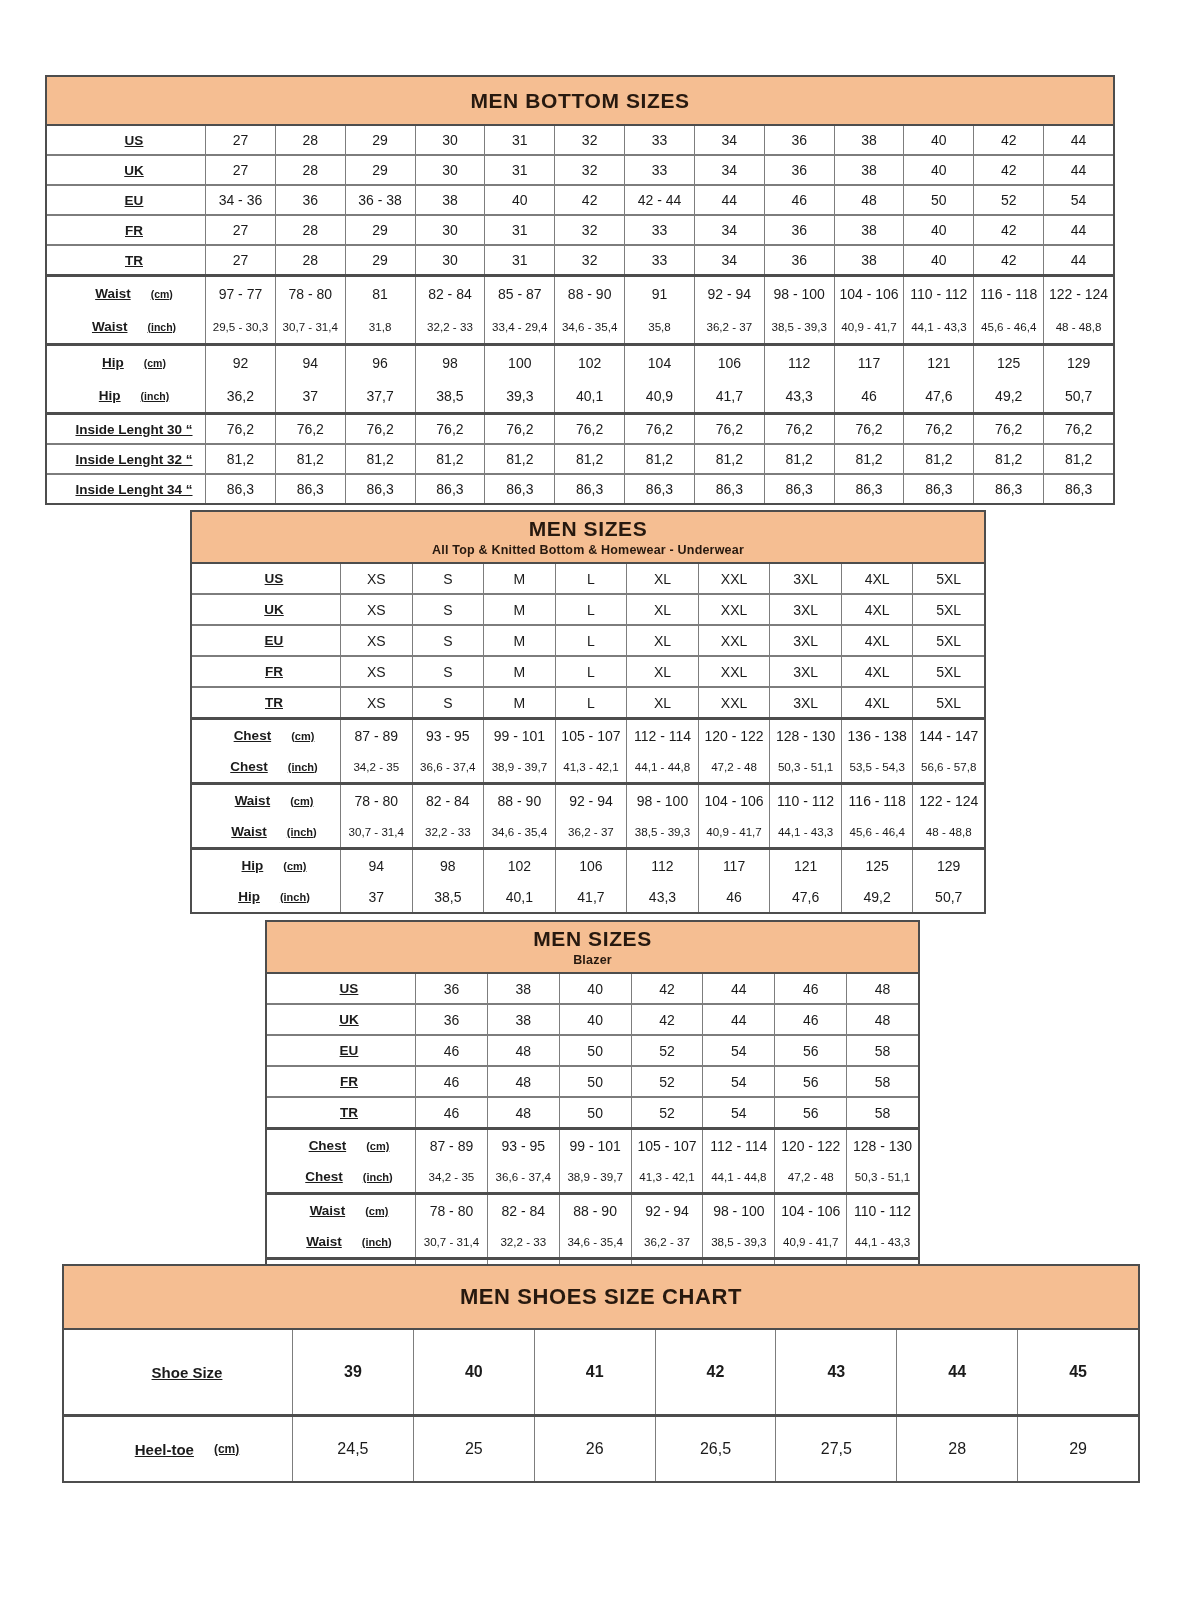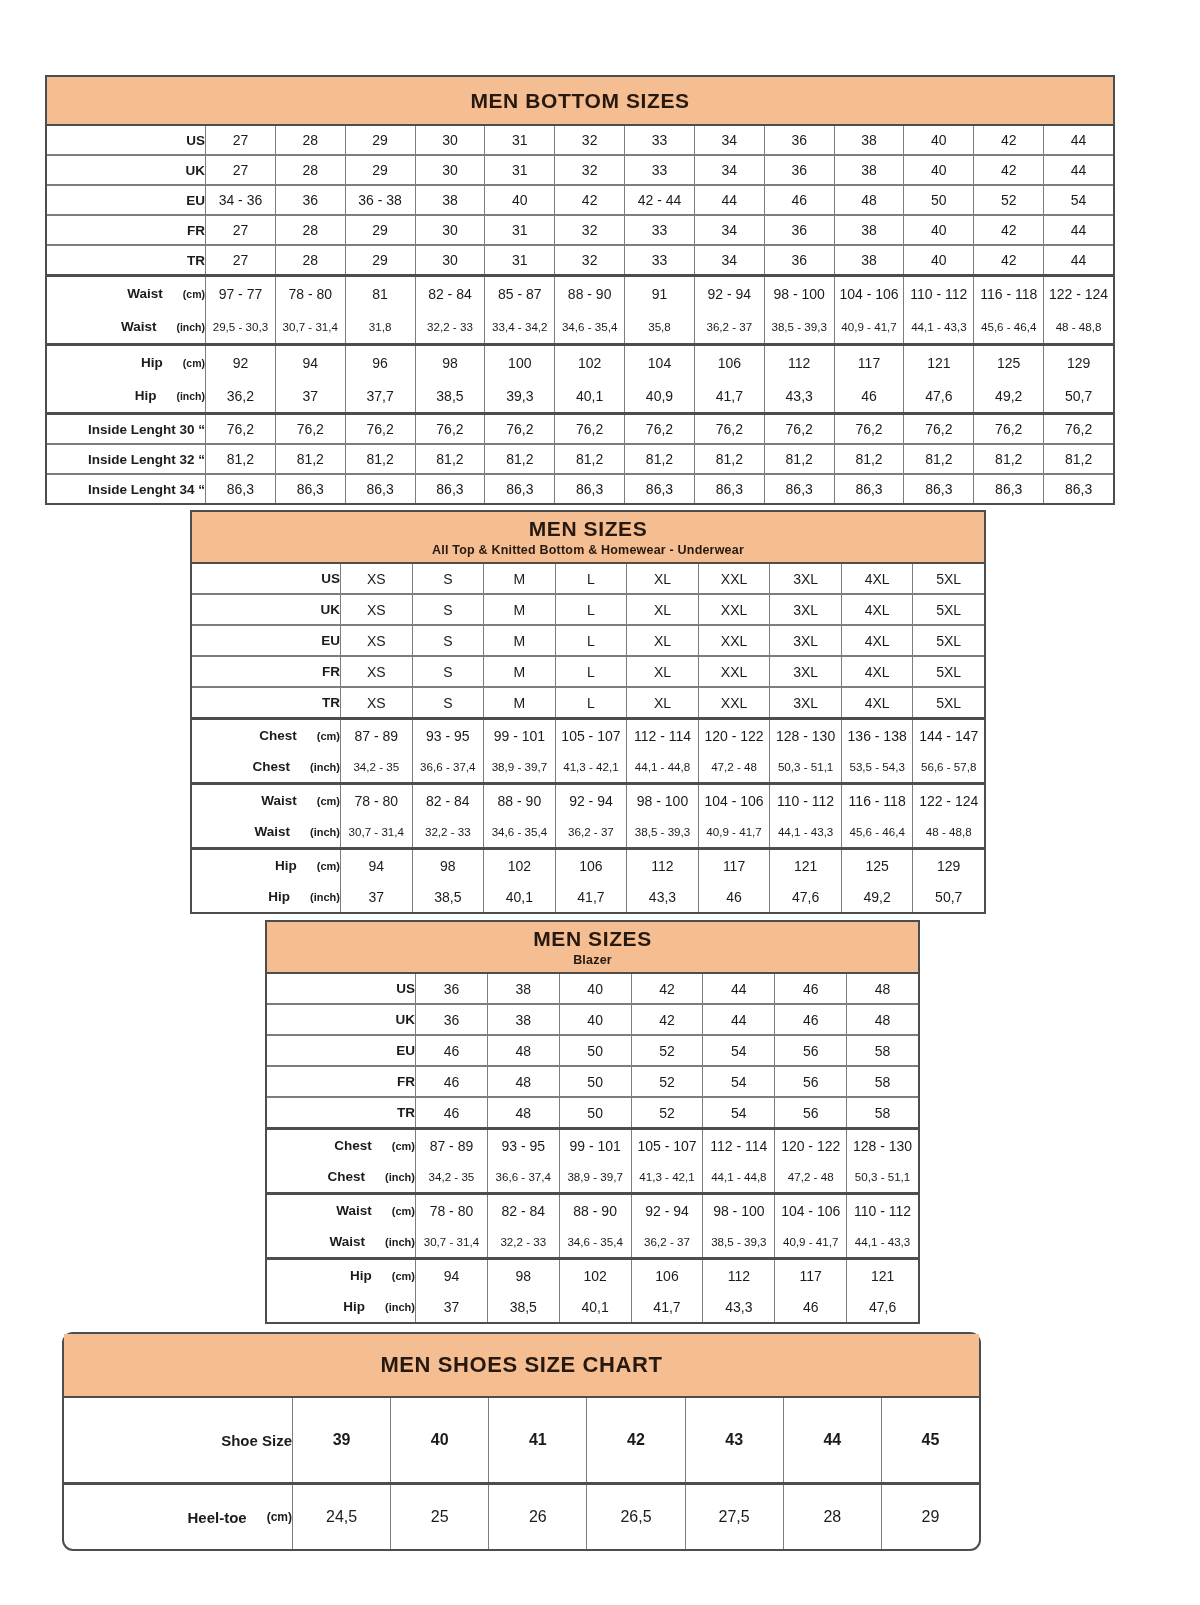--- a/index.html
+++ b/index.html
@@ -11,21 +11,21 @@
             display:flex;flex-direction:column;align-items:center;justify-content:center;
             color:var(--htext,#27190f);}
   .t-title{font-weight:bold;font-size:21px;letter-spacing:.6px;}
   .t-subtitle{font-weight:bold;font-size:12.5px;margin-top:2px;letter-spacing:.2px;}
   .t-subtitle:empty{display:none;}
 
   .t-row{display:grid;align-items:stretch;}
   .cell{display:flex;align-items:center;justify-content:center;box-sizing:border-box;
         border-left:1.5px solid var(--grid,#7d7d7d);color:var(--text,#1b1b1b);overflow:hidden;}
   .cell:first-child{border-left:none;}
-  .label-cell{justify-content:flex-end;padding-left:16px;}
+  .label-cell{justify-content:center;padding-left:16px;text-decoration:underline;}
   .lab-name{font-weight:bold;font-size:13.5px;white-space:nowrap;}
   .lab-unit{font-weight:bold;font-size:11px;margin-left:20px;white-space:nowrap;}
   .val-cell{font-size:14px;white-space:nowrap;}
   .small .val-cell{font-size:11.6px;}
   .boldvals .val-cell{font-weight:bold;}
 
   .sep-normal{border-top:2px solid var(--grid,#7d7d7d);}
   .sep-thick{border-top:3px solid var(--grid-dark,#4d4d4d);}
   .sep-none{border-top:none;}
 
@@ -42,21 +42,21 @@
   #t2 .t-row{grid-template-columns:148px repeat(9,1fr);height:29px;}
   #t2 .t-row.k-pair-top,#t2 .t-row.k-pair-bottom{height:31px;}
 
   
   #t3{left:265px;top:920px;width:655px;}
   #t3 .t-header{height:50px;}
   #t3 .t-row{grid-template-columns:148px repeat(7,1fr);height:29px;}
   #t3 .t-row.k-pair-top,#t3 .t-row.k-pair-bottom{height:31px;}
 
   
-  #t4{left:62px;top:1332px;width:919px;border-radius:11px;}
+  #t4{left:62px;top:1264px;width:1078px;}
   #t4 .t-header{height:62px;}
   #t4 .t-title{font-size:22px;}
   #t4 .t-row{grid-template-columns:228px repeat(7,1fr);height:64px;}
   #t4 .t-row.k-tall{height:84px;}
   #t4 .label-cell{padding-left:18px;}
   #t4 .lab-name{font-size:15px;}
   #t4 .lab-unit{font-size:12px;}
   #t4 .val-cell{font-size:16px;}
 </style>
 </head>
@@ -181,21 +181,21 @@
         </div>
         <div class="t-row sep-none k-pair-bottom small">
           <div class="cell label-cell">
             <span class="lab-name">Waist</span>
             <span class="lab-unit">(inch)</span>
           </div>
           <div class="cell val-cell">29,5 - 30,3</div>
           <div class="cell val-cell">30,7 - 31,4</div>
           <div class="cell val-cell">31,8</div>
           <div class="cell val-cell">32,2 - 33</div>
-          <div class="cell val-cell">33,4 - 34,2</div>
+          <div class="cell val-cell">33,4 - 29,4</div>
           <div class="cell val-cell">34,6 - 35,4</div>
           <div class="cell val-cell">35,8</div>
           <div class="cell val-cell">36,2 - 37</div>
           <div class="cell val-cell">38,5 - 39,3</div>
           <div class="cell val-cell">40,9 - 41,7</div>
           <div class="cell val-cell">44,1 - 43,3</div>
           <div class="cell val-cell">45,6 - 46,4</div>
           <div class="cell val-cell">48 - 48,8</div>
         </div>
         <div class="t-row sep-thick k-pair-top">

